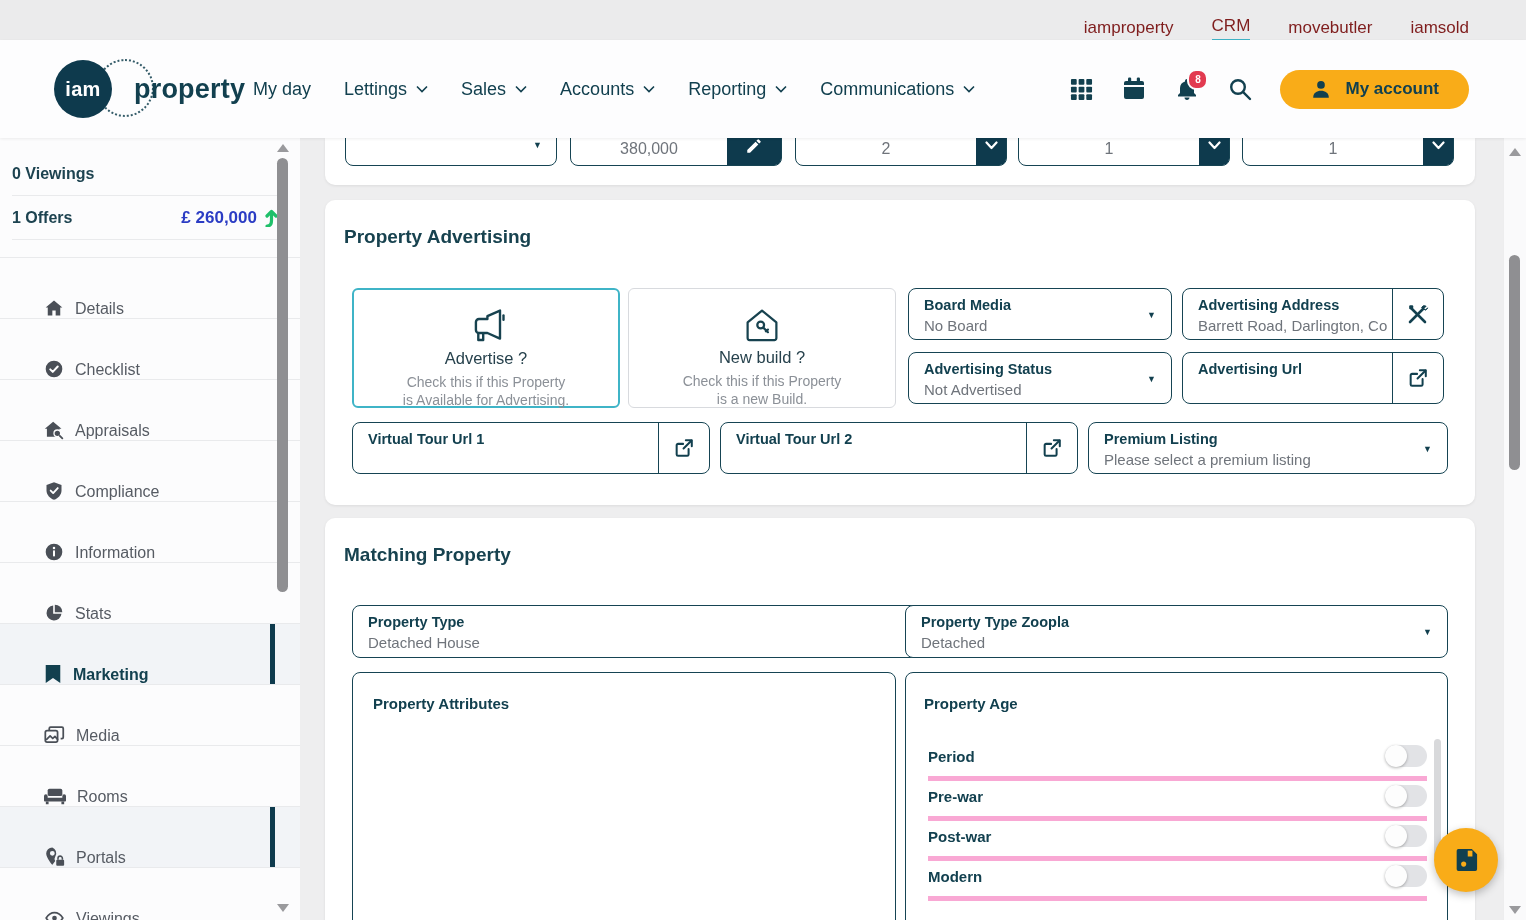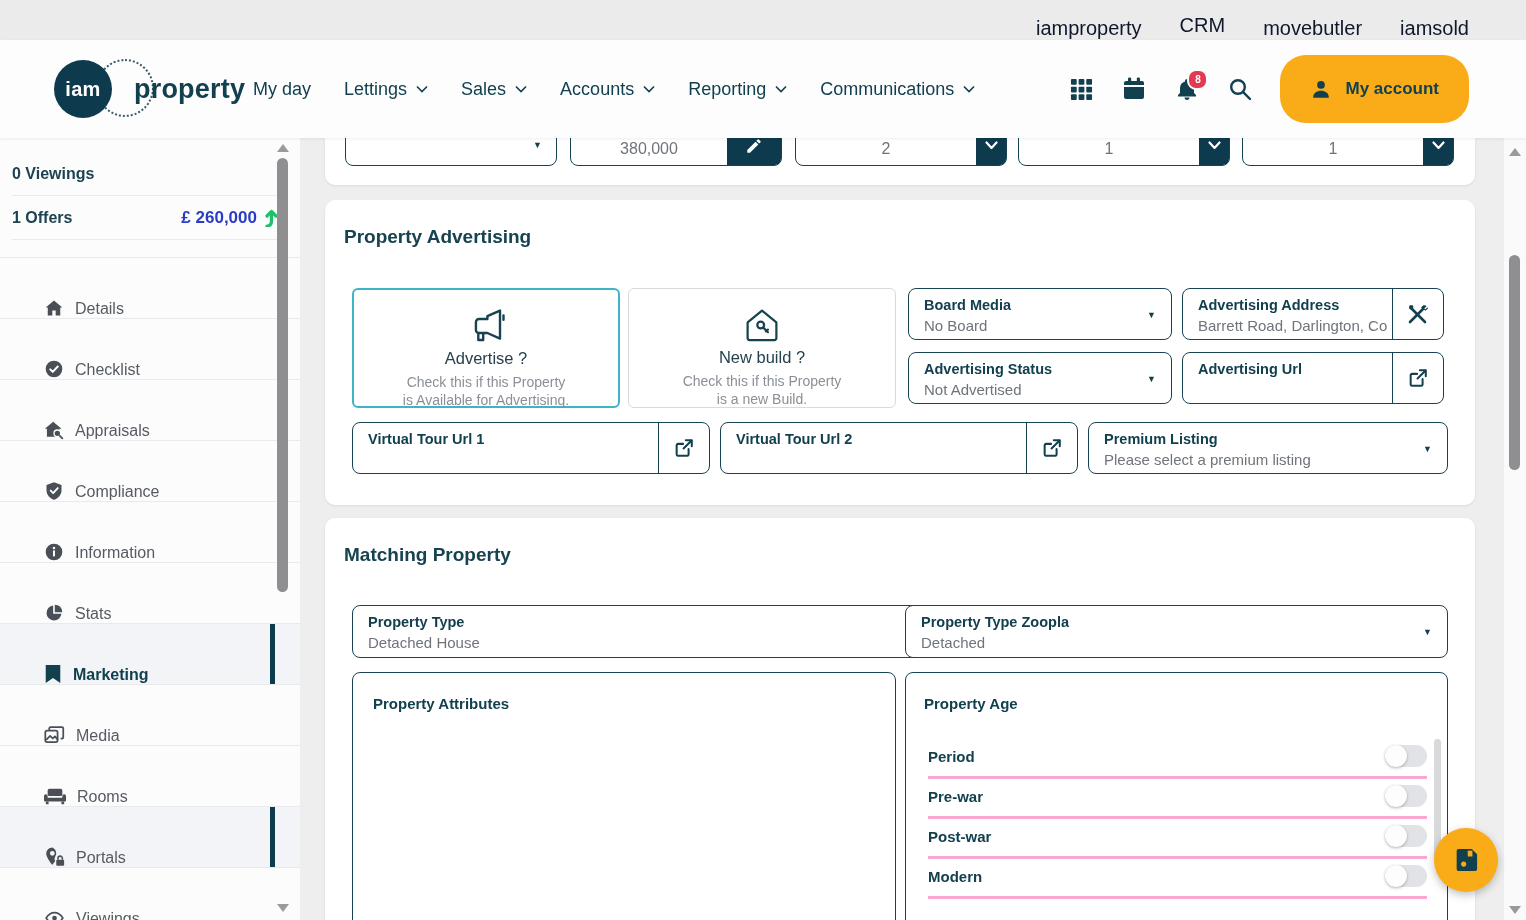--- a/index.html
+++ b/index.html
@@ -5,35 +5,35 @@
   :root{
     --navy:#12404f; --navy-dark:#0e3a4d; --txt-gray:#6f747b; --muted:#8b9097;
     --side-gray:#565b63; --orange:#f9ac18; --teal:#3fb4c7; --blue:#2b3cc4;
     --green:#1fc06a; --red:#e23a50; --page:#eeeeef; --line:#e9eaec; --fborder:#164453;
   }
   html,body{margin:0;padding:0;}
   body{font-family:"Liberation Sans",sans-serif;}
   .app{position:relative;width:1526px;height:920px;overflow:hidden;background:var(--page);color:var(--navy);}
   
   .topbar{position:absolute;top:0;left:0;width:1526px;height:40px;background:#ebebec;display:flex;justify-content:flex-end;align-items:center;gap:38px;padding-right:57px;box-sizing:border-box;}
-  .topbar a{font-size:20px;color:#0f172a;text-decoration:none;cursor:pointer;margin-top:16px;}
+  .topbar a{font-size:17px;color:#7f1d1d;text-decoration:none;cursor:pointer;margin-top:16px;}
   .topbar a.active{border-bottom:2px solid var(--teal);padding-bottom:3px;}
   
   .header{position:absolute;top:40px;left:0;width:1526px;height:98px;background:#fdfdfe;box-shadow:0 1px 3px rgba(0,0,0,.07);z-index:5;}
   .logo{position:absolute;left:54px;top:20px;height:58px;display:flex;align-items:center;cursor:pointer;}
   .logo-ring{position:absolute;left:42px;top:-1px;width:58px;height:58px;border:2px dotted var(--navy);border-radius:50%;box-sizing:border-box;opacity:.85;}
   .logo-circle{position:relative;width:58px;height:58px;border-radius:50%;background:var(--navy-dark);color:#fff;font-weight:700;font-size:20px;display:flex;align-items:center;justify-content:center;letter-spacing:.3px;}
   .logo-word{position:relative;margin-left:22px;font-size:27px;font-weight:700;color:var(--navy);letter-spacing:.2px;text-align:center;}
   .mainnav{position:absolute;left:253px;top:0;height:98px;display:flex;align-items:center;gap:33px;}
   .mainnav .nav-item{display:flex;align-items:center;gap:9px;font-size:18px;color:var(--navy);cursor:pointer;}
   .chev{width:12px;height:8px;}
   .h-actions{position:absolute;right:57px;top:0;height:98px;display:flex;align-items:center;gap:27px;}
   .icon-btn{position:relative;width:26px;height:26px;display:flex;align-items:center;justify-content:center;cursor:pointer;background:none;border:none;padding:0;}
   .badge{position:absolute;top:-7px;right:-8px;min-width:17px;height:17px;border-radius:9px;background:var(--red);color:#fff;font-size:10px;font-weight:700;display:flex;align-items:center;justify-content:center;border:2px solid #fdfdfe;box-sizing:content-box;}
-  .account-btn{height:68px;border-radius:26px;background:var(--orange);border:none;display:flex;align-items:center;gap:13px;padding:16px 30px;font-family:inherit;font-size:17px;font-weight:600;color:var(--navy);cursor:pointer;}
+  .account-btn{height:39px;border-radius:26px;background:var(--orange);border:none;display:flex;align-items:center;gap:13px;padding:16px 30px;font-family:inherit;font-size:17px;font-weight:600;color:var(--navy);cursor:pointer;}
   
   .sidebar{position:absolute;top:138px;left:0;width:300px;height:782px;background:#fcfcfd;box-sizing:border-box;padding-top:14px;}
   .sum-row{height:43px;margin:0 22px 0 12px;border-bottom:1px solid var(--line);display:flex;align-items:center;justify-content:space-between;}
   .sum-label{font-size:16px;font-weight:600;color:#1d4350;}
   .sum-value{display:flex;align-items:center;gap:6px;font-size:17px;font-weight:700;color:var(--blue);}
   .menu{margin-top:17px;border-top:1px solid var(--line);}
   .s-item{position:relative;height:61px;border-bottom:1px solid var(--line);display:flex;align-items:flex-end;padding-left:44px;gap:11px;cursor:pointer;box-sizing:border-box;}
   .s-lbl{font-size:16px;color:var(--side-gray);}
   .s-item .s-ic svg{display:block;}
   .s-item.active,.s-item.hl{background:#f2f4f7;}
@@ -61,21 +61,21 @@
   .lbox .seg{position:absolute;right:0;top:0;bottom:0;width:50px;border-left:1.4px solid var(--fborder);display:flex;align-items:center;justify-content:center;cursor:pointer;}
   h2.sec-title{margin:0;font-size:19px;font-weight:600;color:#17424f;position:absolute;left:19px;top:26px;}
   
   .check-card{position:absolute;width:268px;height:120px;border-radius:6px;background:#fff;box-sizing:border-box;text-align:center;cursor:pointer;}
   .check-card.selected{border:2px solid var(--teal);}
   .check-card.plain{border:1px solid #d8dade;}
   .cc-icon{margin-top:14px;height:44px;display:flex;align-items:center;justify-content:center;}
   .cc-title{font-size:16.5px;color:#27424d;margin-top:1px;}
   .cc-desc{font-size:14px;color:var(--muted);line-height:18px;margin-top:5px;}
   
-  .age-row{position:absolute;left:22px;right:20px;height:40px;border-bottom:3px solid #f9a8d4;display:flex;align-items:center;justify-content:space-between;}
+  .age-row{position:absolute;left:22px;right:20px;height:40px;border-bottom:5px solid #f9a8d4;display:flex;align-items:center;justify-content:space-between;}
   .age-lbl{font-size:15px;font-weight:700;color:var(--navy);}
   .toggle{width:42px;height:22px;border-radius:11px;background:#e2e3e6;position:relative;cursor:pointer;}
   .knob{position:absolute;left:0;top:0;width:22px;height:22px;border-radius:50%;background:#fdfdfd;box-shadow:0 1px 3px rgba(0,0,0,.3);}
   .inner-scroll{position:absolute;right:6px;top:66px;width:7px;height:120px;border-radius:4px;background:#d8d9db;}
   
   .fab{position:absolute;left:1434px;top:828px;width:64px;height:64px;border-radius:50%;background:var(--orange);border:none;display:flex;align-items:center;justify-content:center;box-shadow:0 3px 8px rgba(0,0,0,.25);cursor:pointer;z-index:9;}
   .page-scroll{position:absolute;top:138px;right:0;width:22px;height:782px;background:#fafafb;border-left:1px solid #ededee;}
   .page-thumb{position:absolute;top:117px;left:5px;width:11px;height:215px;border-radius:6px;background:#8f8f92;}
   .page-tri-up{position:absolute;top:4px;left:5px;}
   .page-tri-down{position:absolute;bottom:6px;left:5px;}

